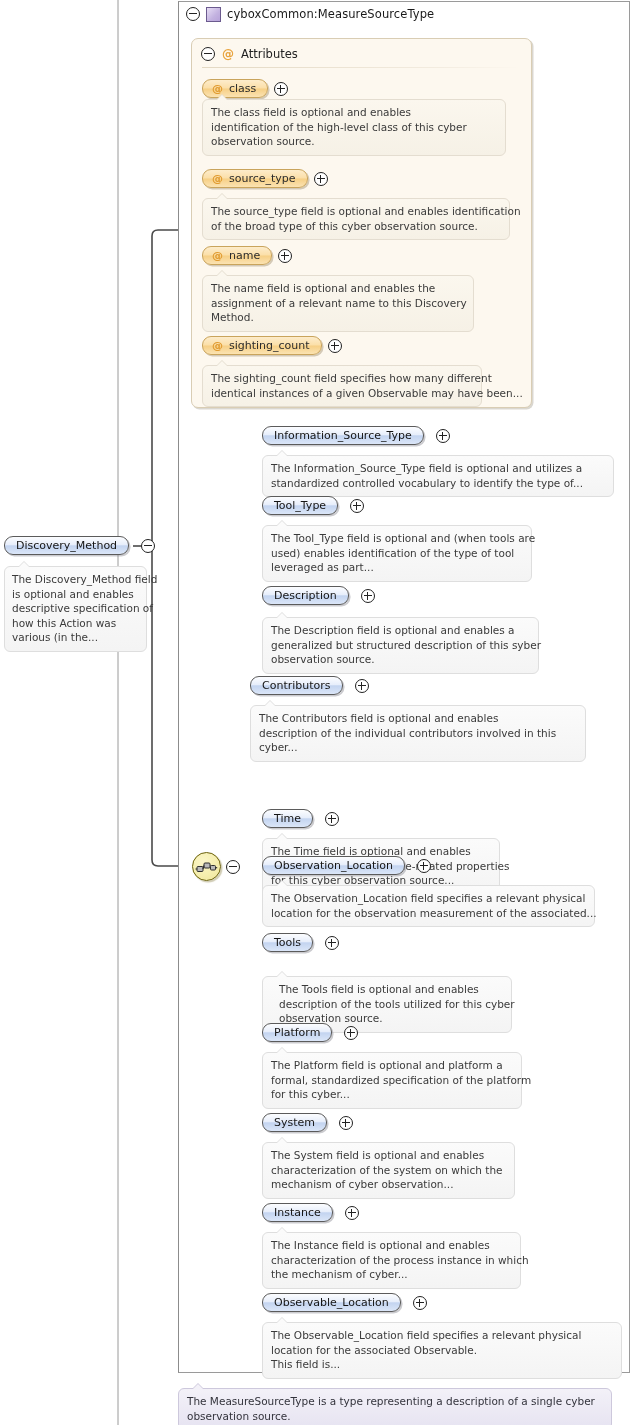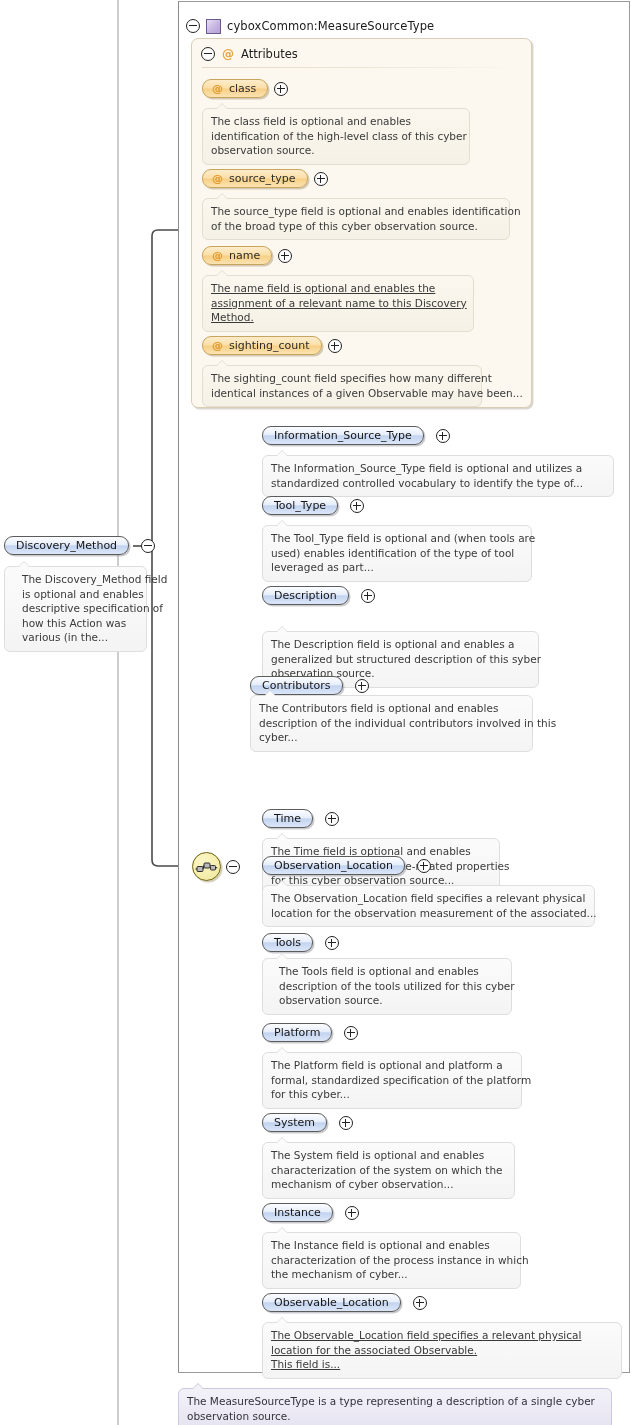--- a/index.html
+++ b/index.html
@@ -12,21 +12,21 @@
   #canvas{position:absolute;left:0;top:0;width:631px;height:1425px;}
   #svg-layer{position:absolute;left:0;top:0;width:631px;height:1425px;pointer-events:none;}
 
   
   .type-box{
     position:absolute;left:178px;top:1px;width:452px;height:1372px;
     border:1px solid #9a9a9a;border-left:1px solid #8c8c8c;
     box-sizing:border-box;background:#fff;
   }
   .type-header{
-    position:absolute;left:186px;top:17px;height:18px;
+    position:absolute;left:186px;top:5px;height:18px;
     display:flex;align-items:center;gap:6px;
   }
   .type-title{font-size:11.5px;color:#1a1a1a;letter-spacing:0.1px;white-space:nowrap;}
   .type-swatch{
     width:13px;height:13px;border:1px solid #6b5a8e;
     background:linear-gradient(135deg,#e7def5 0%,#c3b2e0 60%,#b7a3da 100%);
   }
 
   
   .pm{
@@ -111,21 +111,21 @@
     font-size:11px;color:#151515;white-space:nowrap;box-sizing:border-box;
   }
 
   
   .root-node{position:absolute;left:4px;top:536px;}
   .root-doc{
     position:absolute;left:4px;top:566px;width:143px;
     border:1px solid #dedede;border-radius:6px;
     background:linear-gradient(to bottom,#fbfbfb,#f4f4f4);
     font-size:10.5px;line-height:14.6px;color:#3a3a3a;
-    padding:5px 7px 6px 17px;box-sizing:border-box;
+    padding:5px 7px 6px 7px;box-sizing:border-box;
   }
   .root-doc::before{
     content:"";position:absolute;left:13px;top:-6px;width:0;height:0;
     border-left:6px solid transparent;border-right:6px solid transparent;border-bottom:6px solid #dedede;
   }
   .root-doc::after{
     content:"";position:absolute;left:14px;top:-5px;width:0;height:0;
     border-left:5px solid transparent;border-right:5px solid transparent;border-bottom:5px solid #fbfbfb;
   }
 
@@ -207,21 +207,21 @@
     <div class="attr-rule"></div>
 
     <div class="attr-item" style="left:10px;top:40px;">
       <div class="attr-row">
         <span class="attr-pill">
           <span class="at">@</span>
           <span>class</span>
         </span>
         <span class="pm plus"></span>
       </div>
-      <div class="doc" style="margin-top:10px;width:268px;">
+      <div class="doc" style="margin-top:1px;width:304px;">
         <div class="doc-line">The class field is optional and enables</div>
         <div class="doc-line">identification of the high-level class of this cyber</div>
         <div class="doc-line">observation source.</div>
       </div>
     </div>
 
     <div class="attr-item" style="left:10px;top:130px;">
       <div class="attr-row">
         <span class="attr-pill">
           <span class="at">@</span>
@@ -236,21 +236,21 @@
     </div>
 
     <div class="attr-item" style="left:10px;top:207px;">
       <div class="attr-row">
         <span class="attr-pill">
           <span class="at">@</span>
           <span>name</span>
         </span>
         <span class="pm plus"></span>
       </div>
-      <div class="doc" style="margin-top:10px;width:272px;text-decoration:underline;">
+      <div class="doc" style="margin-top:10px;width:272px;">
         <div class="doc-line">The name field is optional and enables the</div>
         <div class="doc-line">assignment of a relevant name to this Discovery</div>
         <div class="doc-line">Method.</div>
       </div>
     </div>
 
     <div class="attr-item" style="left:10px;top:297px;">
       <div class="attr-row">
         <span class="attr-pill">
           <span class="at">@</span>
@@ -325,35 +325,35 @@
     </div>
   </div>
 
   <div class="el-item" style="left:262px;top:586px;">
     <div class="el-row">
       <span class="el-pill">
         <span>Description</span>
       </span>
       <span class="pm plus"></span>
     </div>
-    <div class="doc el" style="margin-top:26px;width:277px;">
+    <div class="doc el" style="margin-top:12px;width:277px;">
       <div class="doc-line">The Description field is optional and enables a</div>
       <div class="doc-line">generalized but structured description of this syber</div>
       <div class="doc-line">observation source.</div>
     </div>
   </div>
 
   <div class="el-item" style="left:250px;top:676px;">
     <div class="el-row">
       <span class="el-pill">
         <span>Contributors</span>
       </span>
       <span class="pm plus"></span>
     </div>
-    <div class="doc el" style="width:283px;">
+    <div class="doc el" style="margin-top:10px;width:336px;">
       <div class="doc-line">The Contributors field is optional and enables</div>
       <div class="doc-line">description of the individual contributors involved in this</div>
       <div class="doc-line">cyber...</div>
     </div>
   </div>
 
   <div class="el-item" style="left:262px;top:766px;margin-top:43px;">
     <div class="el-row">
       <span class="el-pill">
         <span>Time</span>
@@ -380,21 +380,21 @@
     </div>
   </div>
 
   <div class="el-item" style="left:262px;top:933px;">
     <div class="el-row">
       <span class="el-pill">
         <span>Tools</span>
       </span>
       <span class="pm plus"></span>
     </div>
-    <div class="doc el" style="margin-top:6px;width:250px;padding-left:16px;">
+    <div class="doc el" style="margin-top:24px;width:250px;padding-left:16px;">
       <div class="doc-line">The Tools field is optional and enables</div>
       <div class="doc-line">description of the tools utilized for this cyber</div>
       <div class="doc-line">observation source.</div>
     </div>
   </div>
 
   <div class="el-item" style="left:262px;top:1023px;">
     <div class="el-row">
       <span class="el-pill">
         <span>Platform</span>
@@ -436,21 +436,21 @@
     </div>
   </div>
 
   <div class="el-item" style="left:262px;top:1293px;">
     <div class="el-row">
       <span class="el-pill">
         <span>Observable_Location</span>
       </span>
       <span class="pm plus"></span>
     </div>
-    <div class="doc el" style="margin-top:10px;width:360px;text-decoration:underline;">
+    <div class="doc el" style="margin-top:10px;width:360px;">
       <div class="doc-line">The Observable_Location field specifies a relevant physical</div>
       <div class="doc-line">location for the associated Observable.</div>
       <div class="doc-line">This field is...</div>
     </div>
   </div>
 
   <div class="type-doc">
     <div class="doc-line">The MeasureSourceType is a type representing a description of a single cyber</div>
     <div class="doc-line">observation source.</div>
   </div>

